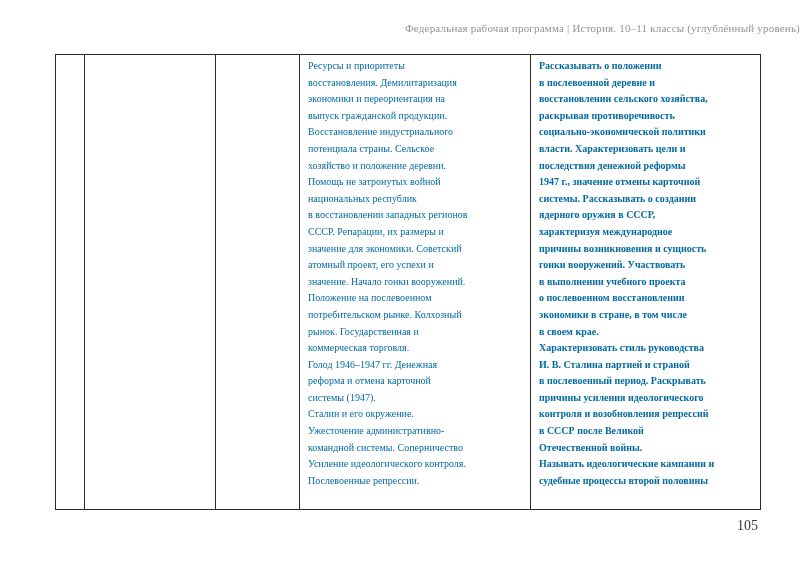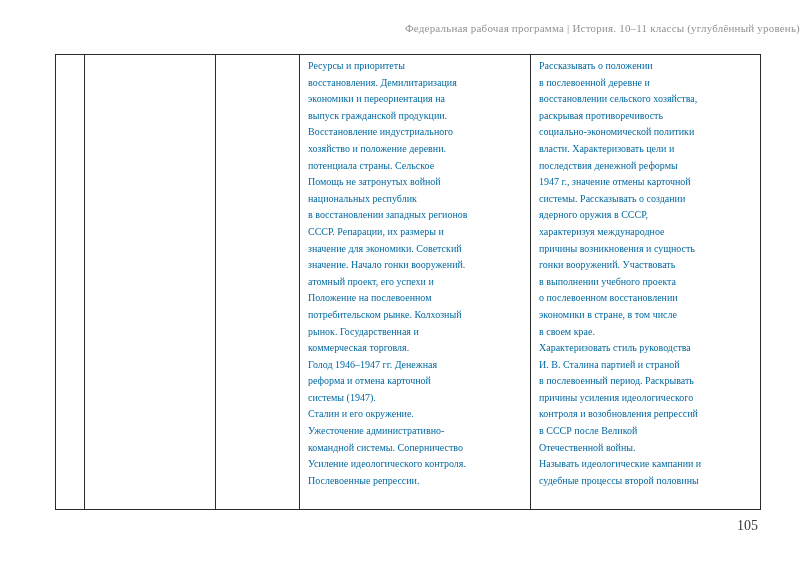--- a/index.html
+++ b/index.html
@@ -29,21 +29,21 @@
     display: grid;
     grid-template-columns: 29px 131px 84px 231px 229px;
     border: 1px solid #2a2a2a;
     background: #ffffff;
   }
   .cell {
     border-right: 1px solid #2a2a2a;
     padding: 3px 6px 0 8px;
     overflow: hidden;
   }
-  .cell:last-child { border-right: none; }
+  .cell:last-child { border-right: none; font-weight: bold; }
   .text-line {
     font-size: 10px;
     line-height: 16.6px;
     color: #0369a1;
     white-space: nowrap;
   }
   .page-number {
     position: absolute;
     top: 518px;
     right: 42px;
@@ -59,29 +59,29 @@
 <div class="doc-table">
   <div class="cell"></div>
   <div class="cell"></div>
   <div class="cell"></div>
   <div class="cell">
       <div class="text-line">Ресурсы и приоритеты</div>
       <div class="text-line">восстановления. Демилитаризация</div>
       <div class="text-line">экономики и переориентация на</div>
       <div class="text-line">выпуск гражданской продукции.</div>
       <div class="text-line">Восстановление индустриального</div>
+      <div class="text-line">потенциала страны. Сельское</div>
       <div class="text-line">хозяйство и положение деревни.</div>
-      <div class="text-line">потенциала страны. Сельское</div>
       <div class="text-line">Помощь не затронутых войной</div>
       <div class="text-line">национальных республик</div>
       <div class="text-line">в восстановлении западных регионов</div>
       <div class="text-line">СССР. Репарации, их размеры и</div>
       <div class="text-line">значение для экономики. Советский</div>
+      <div class="text-line">атомный проект, его успехи и</div>
       <div class="text-line">значение. Начало гонки вооружений.</div>
-      <div class="text-line">атомный проект, его успехи и</div>
       <div class="text-line">Положение на послевоенном</div>
       <div class="text-line">потребительском рынке. Колхозный</div>
       <div class="text-line">рынок. Государственная и</div>
       <div class="text-line">коммерческая торговля.</div>
       <div class="text-line">Голод 1946–1947 гг. Денежная</div>
       <div class="text-line">реформа и отмена карточной</div>
       <div class="text-line">системы (1947).</div>
       <div class="text-line">Сталин и его окружение.</div>
       <div class="text-line">Ужесточение административно-</div>
       <div class="text-line">командной системы. Соперничество</div>

